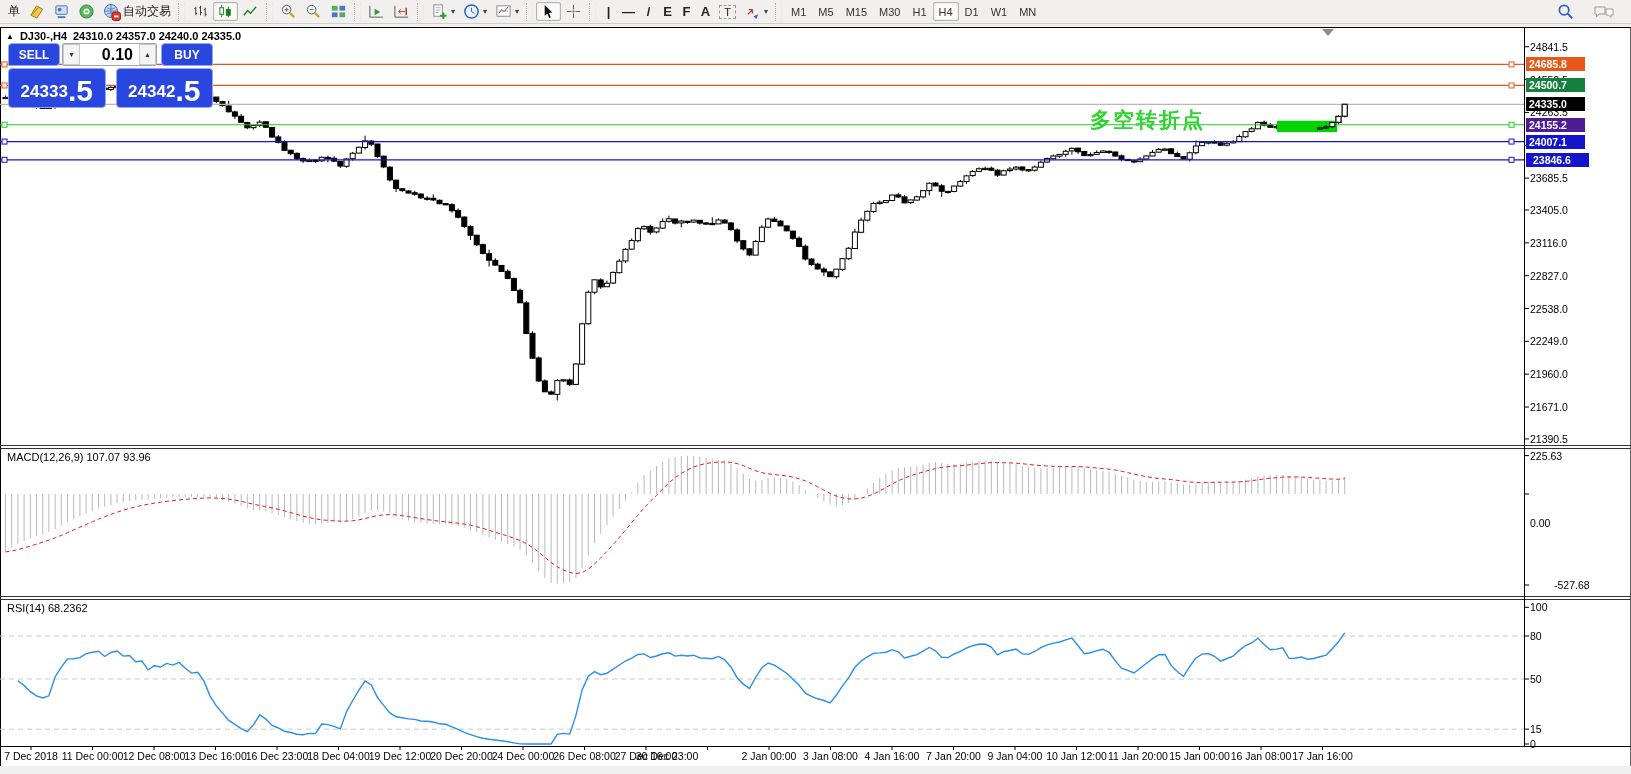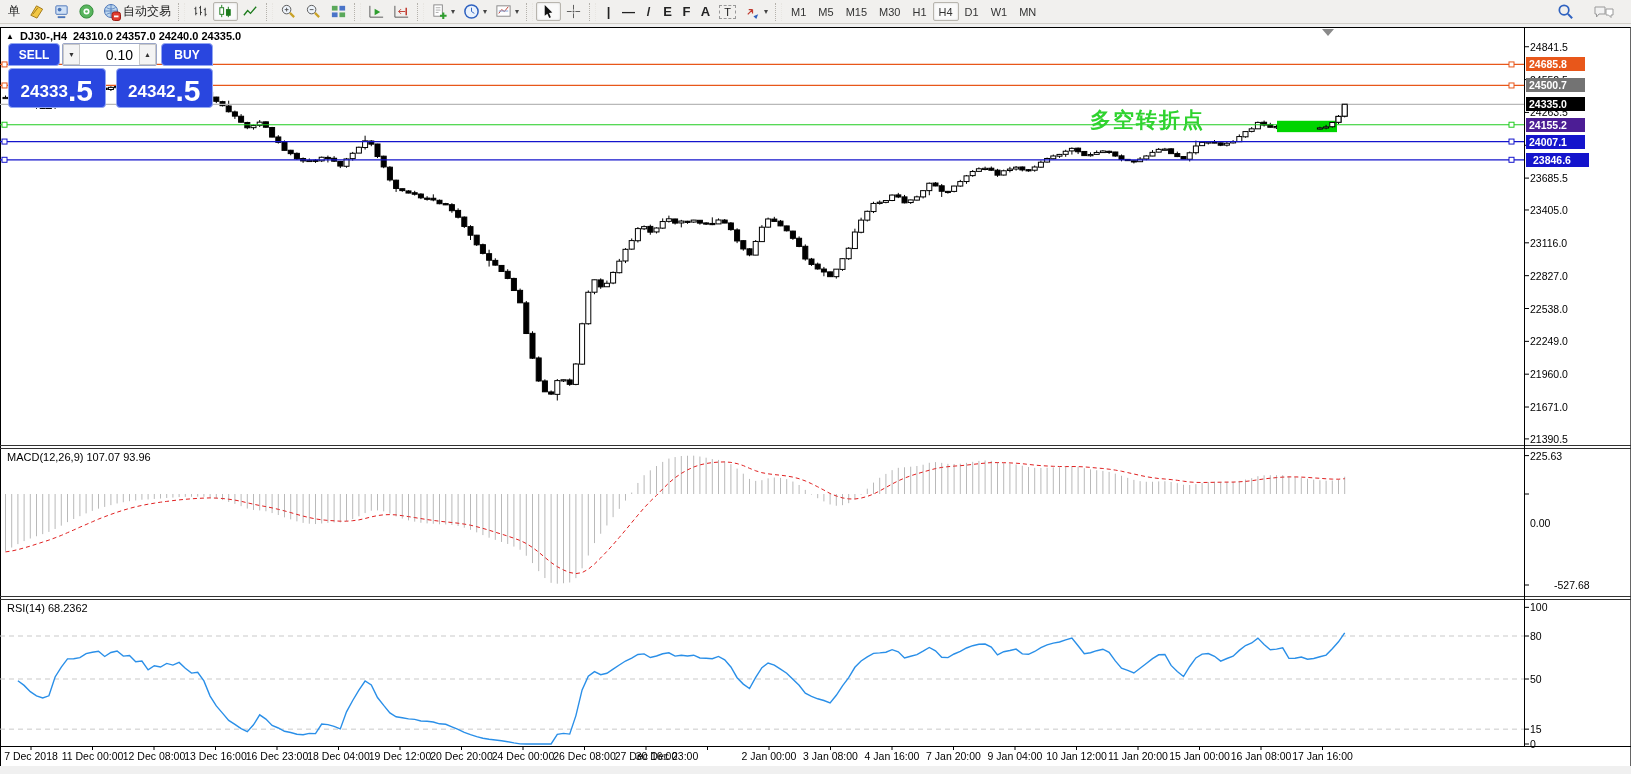--- a/index.html
+++ b/index.html
@@ -35,21 +35,21 @@
   
   .quote-panel{position:absolute;left:8px;top:43px;width:205px;}
   .qp-top{display:flex;align-items:stretch;height:23px;gap:0;}
   .qp-btn{background:#2946df;border:1px solid #93a7f2;border-radius:4px;color:#fff;
     font-size:12px;font-weight:bold;display:flex;align-items:center;justify-content:center;}
   .qp-sell{width:50px;border-bottom-left-radius:0;}
   .qp-buy{width:50px;margin-left:2px;border-bottom-right-radius:0;}
   .qp-stepper{flex:1;display:flex;margin:0 2px;border:1px solid #9aa6c8;background:#fff;border-radius:2px;}
   .qp-step{width:15px;background:#f4f4f4;border:1px solid #c9c9c9;font-size:7px;color:#333;
     display:flex;align-items:center;justify-content:center;}
-  .qp-vol{flex:1;font-size:14px;color:#000;display:flex;align-items:center;justify-content:flex-end;padding-right:6px;}
+  .qp-vol{flex:1;font-size:16px;color:#000;display:flex;align-items:center;justify-content:flex-end;padding-right:6px;font-weight:bold;}
   .qp-prices{display:flex;gap:10px;margin-top:2px;}
   .qp-price{flex:1;height:36px;background:#2946df;border:1px solid #93a7f2;border-radius:4px;color:#fff;
     display:flex;align-items:flex-end;justify-content:center;padding-bottom:2px;}
   .qp-price .main{font-size:17px;font-weight:bold;line-height:26px;}
   .qp-price .frac{font-size:30px;font-weight:bold;line-height:28px;}
 
   .annotation{position:absolute;left:1090px;top:106px;font-size:21px;font-weight:bold;color:#2fd32f;
     font-family:"Liberation Serif","DejaVu Serif",serif;letter-spacing:2px;white-space:nowrap;}
 
   .pane-label{position:absolute;left:7px;font-size:11px;color:#000;}
@@ -1118,21 +1118,21 @@
         <div class="tick-label" style="top: 438.902px;">21390.5</div>
         <div class="tick-label" style="top: 455.6px;">225.63</div>
         <div class="tick-label" style="top: 494px; margin-top: 29px;">0.00</div>
         <div class="tick-label" style="top: 585px; margin-left: 24px;">-527.68</div>
         <div class="tick-label" style="top: 607.35px;">100</div>
         <div class="tick-label" style="top: 636.01px;">80</div>
         <div class="tick-label" style="top: 679px;">50</div>
         <div class="tick-label" style="top: 729.155px;">15</div>
         <div class="tick-label" style="top: 744px;">0</div>
         <div class="price-badge" style="top: 64.4364px; background: rgb(232, 87, 26);">24685.8</div>
-        <div class="price-badge" style="top: 85.4705px; background: #737373;">24500.7</div>
+        <div class="price-badge" style="top: 85.4705px; background: #15803d;">24500.7</div>
         <div class="price-badge" style="top: 104.3px; background: rgb(0, 0, 0);">24335.0</div>
         <div class="price-badge" style="top: 124.732px; background: #4c1d95;">24155.2</div>
         <div class="price-badge" style="top: 141.561px; background: rgb(20, 20, 204);">24007.1</div>
         <div class="price-badge" style="top: 159.8px; background: rgb(20, 20, 204); padding-left: 7px;">23846.6</div>
       </div>
     <div id="date-labels">
         <div class="date-label" style="left: 31px;">7 Dec 2018</div>
         <div class="date-label" style="left: 92.5px;">11 Dec 00:00</div>
         <div class="date-label" style="left: 154px;">12 Dec 08:00</div>
         <div class="date-label" style="left: 215.5px;">13 Dec 16:00</div>

